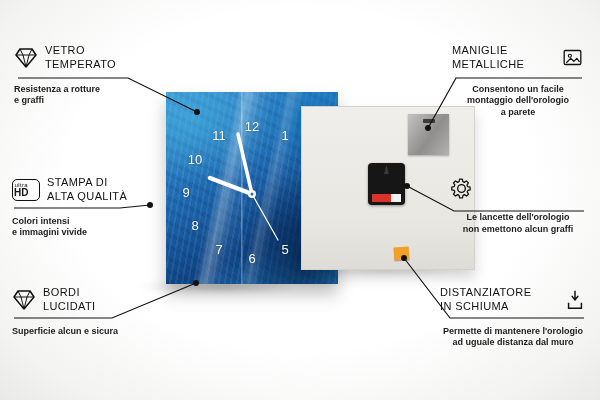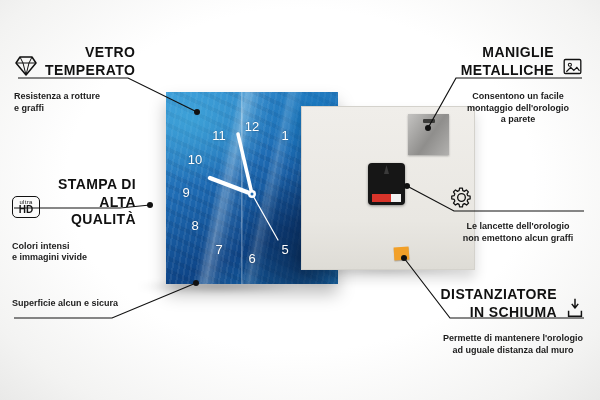--- a/index.html
+++ b/index.html
@@ -51,25 +51,25 @@
   .foam{position:absolute;left:92px;top:140px;width:15px;height:13px;background:#f2a028;
     transform:rotate(-4deg);box-shadow:0 1px 1px rgba(0,0,0,.25);}
   .shadow{position:absolute;z-index:1;filter:blur(3px);
     background:radial-gradient(ellipse, rgba(0,0,0,.28), transparent 70%);}
   .shadow.front{left:135px;top:281px;width:165px;height:11px;}
   .shadow.back{left:306px;top:265px;width:162px;height:9px;opacity:.7;}
 
   
   .callout{position:absolute;z-index:6;}
   .co-row{display:flex;align-items:center;gap:7px;}
-  .co-title{flex:1;font-weight:bold;font-size:14px;line-height:1.25;letter-spacing:.4px;
-    white-space:pre-line;text-align:right;color:#111;}
+  .co-title{flex:1;font-weight:normal;font-size:11px;line-height:1.25;letter-spacing:.4px;
+    white-space:pre-line;text-align:left;color:#111;}
   .co-sub{font-size:9px;line-height:1.3;white-space:pre-line;color:#1c1c1c;margin-top:12px;font-weight:bold;}
   .co-right .co-sub{text-align:center;}
-  .icon{display:inline-flex;align-items:center;justify-content:center;flex:0 0 auto;margin-top:9px;}
+  .icon{display:inline-flex;align-items:center;justify-content:flex-start;flex:0 0 auto;}
   .uhd{width:24px;border:1.6px solid #111;border-radius:5px;padding:2px 1px;text-align:center;line-height:1;}
   .uhd .u{display:block;font-size:6px;letter-spacing:.3px;}
   .uhd .hd{display:block;font-size:10px;font-weight:bold;}
 </style>
 </head>
 <body>
 
 <div class="stage">
 
   <div class="shadow front"></div>
@@ -155,20 +155,30 @@
         </span>
       </span>
       <div class="co-title">STAMPA DI
 ALTA QUALITÀ</div>
     </div>
     <div class="co-sub">Colori intensi
 e immagini vivide</div>
   </div>
 
   <div class="callout co-left" style="left:12px;top:286px;width:114px">
+    <div class="co-row">
+      <span class="icon">
+        <svg width="24" height="22" viewBox="0 0 24 22">
+            <path d="M6 2h12l4 6-10 12L2 8z" fill="none" stroke="#111" stroke-width="1.5" stroke-linejoin="round"></path>
+            <path d="M2 8h20M6 2l3 6 3 12M18 2l-3 6-3 12" fill="none" stroke="#111" stroke-width="1"></path>
+          </svg>
+      </span>
+      <div class="co-title">BORDI
+LUCIDATI</div>
+    </div>
     <div class="co-sub">Superficie alcun e sicura</div>
   </div>
 
   <div class="callout co-right" style="left:452px;top:44px;width:132px">
     <div class="co-row">
       <div class="co-title">MANIGLIE
 METALLICHE</div>
       <span class="icon">
         <svg width="23" height="21" viewBox="0 0 24 24">
             <rect x="2.5" y="4" width="19" height="16" rx="1.5" fill="none" stroke="#111" stroke-width="1.5"></rect>

